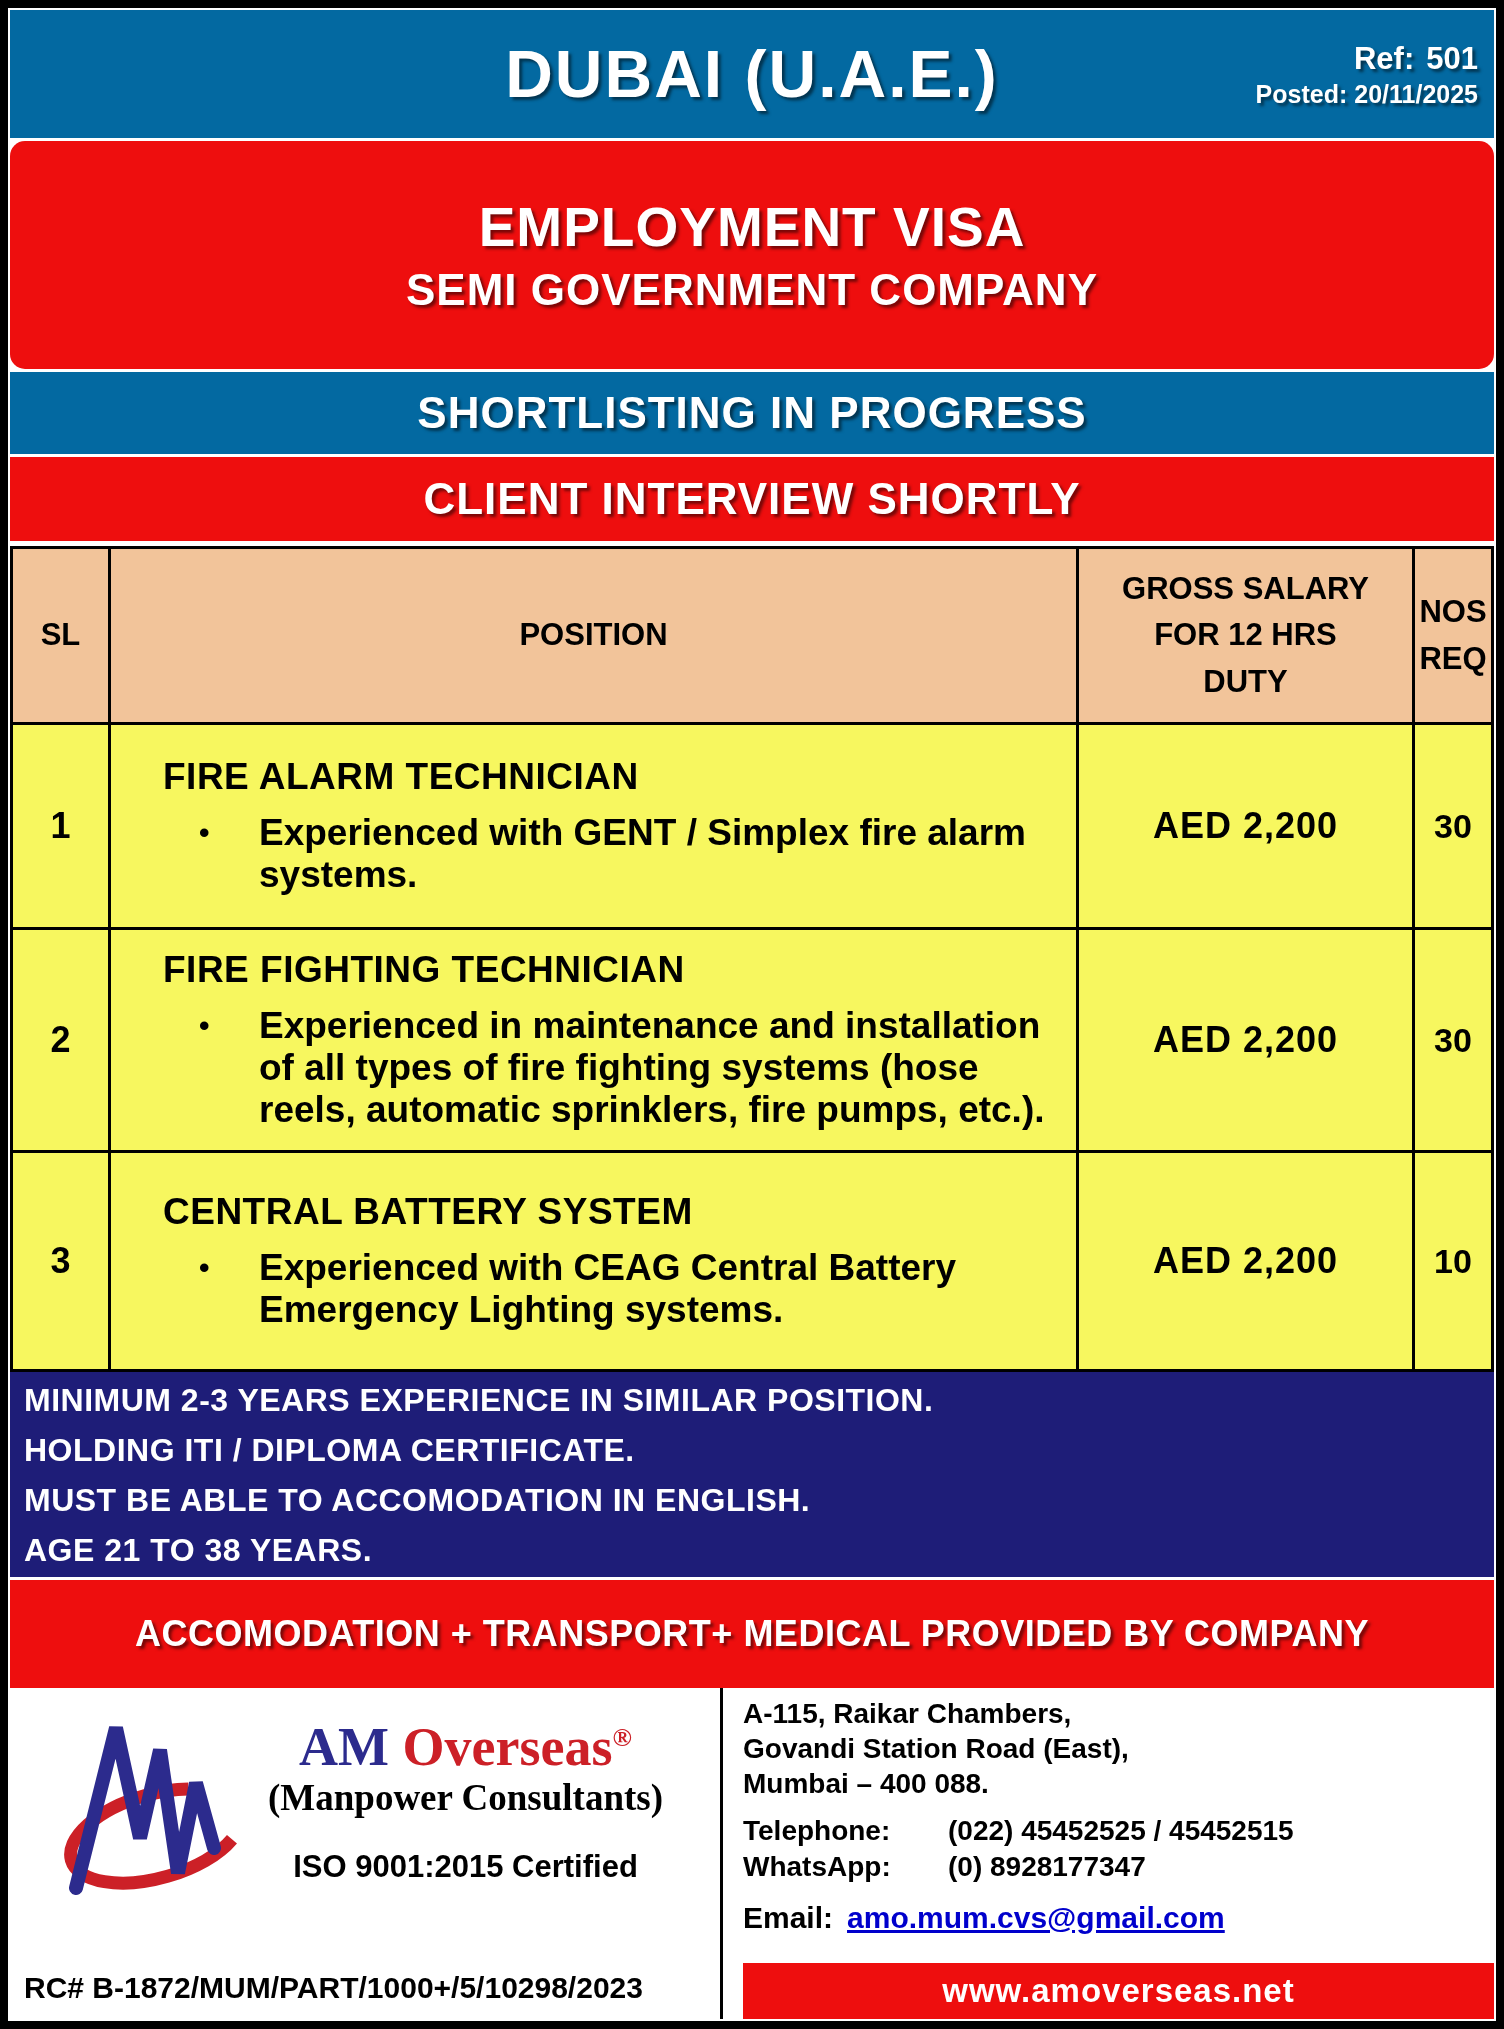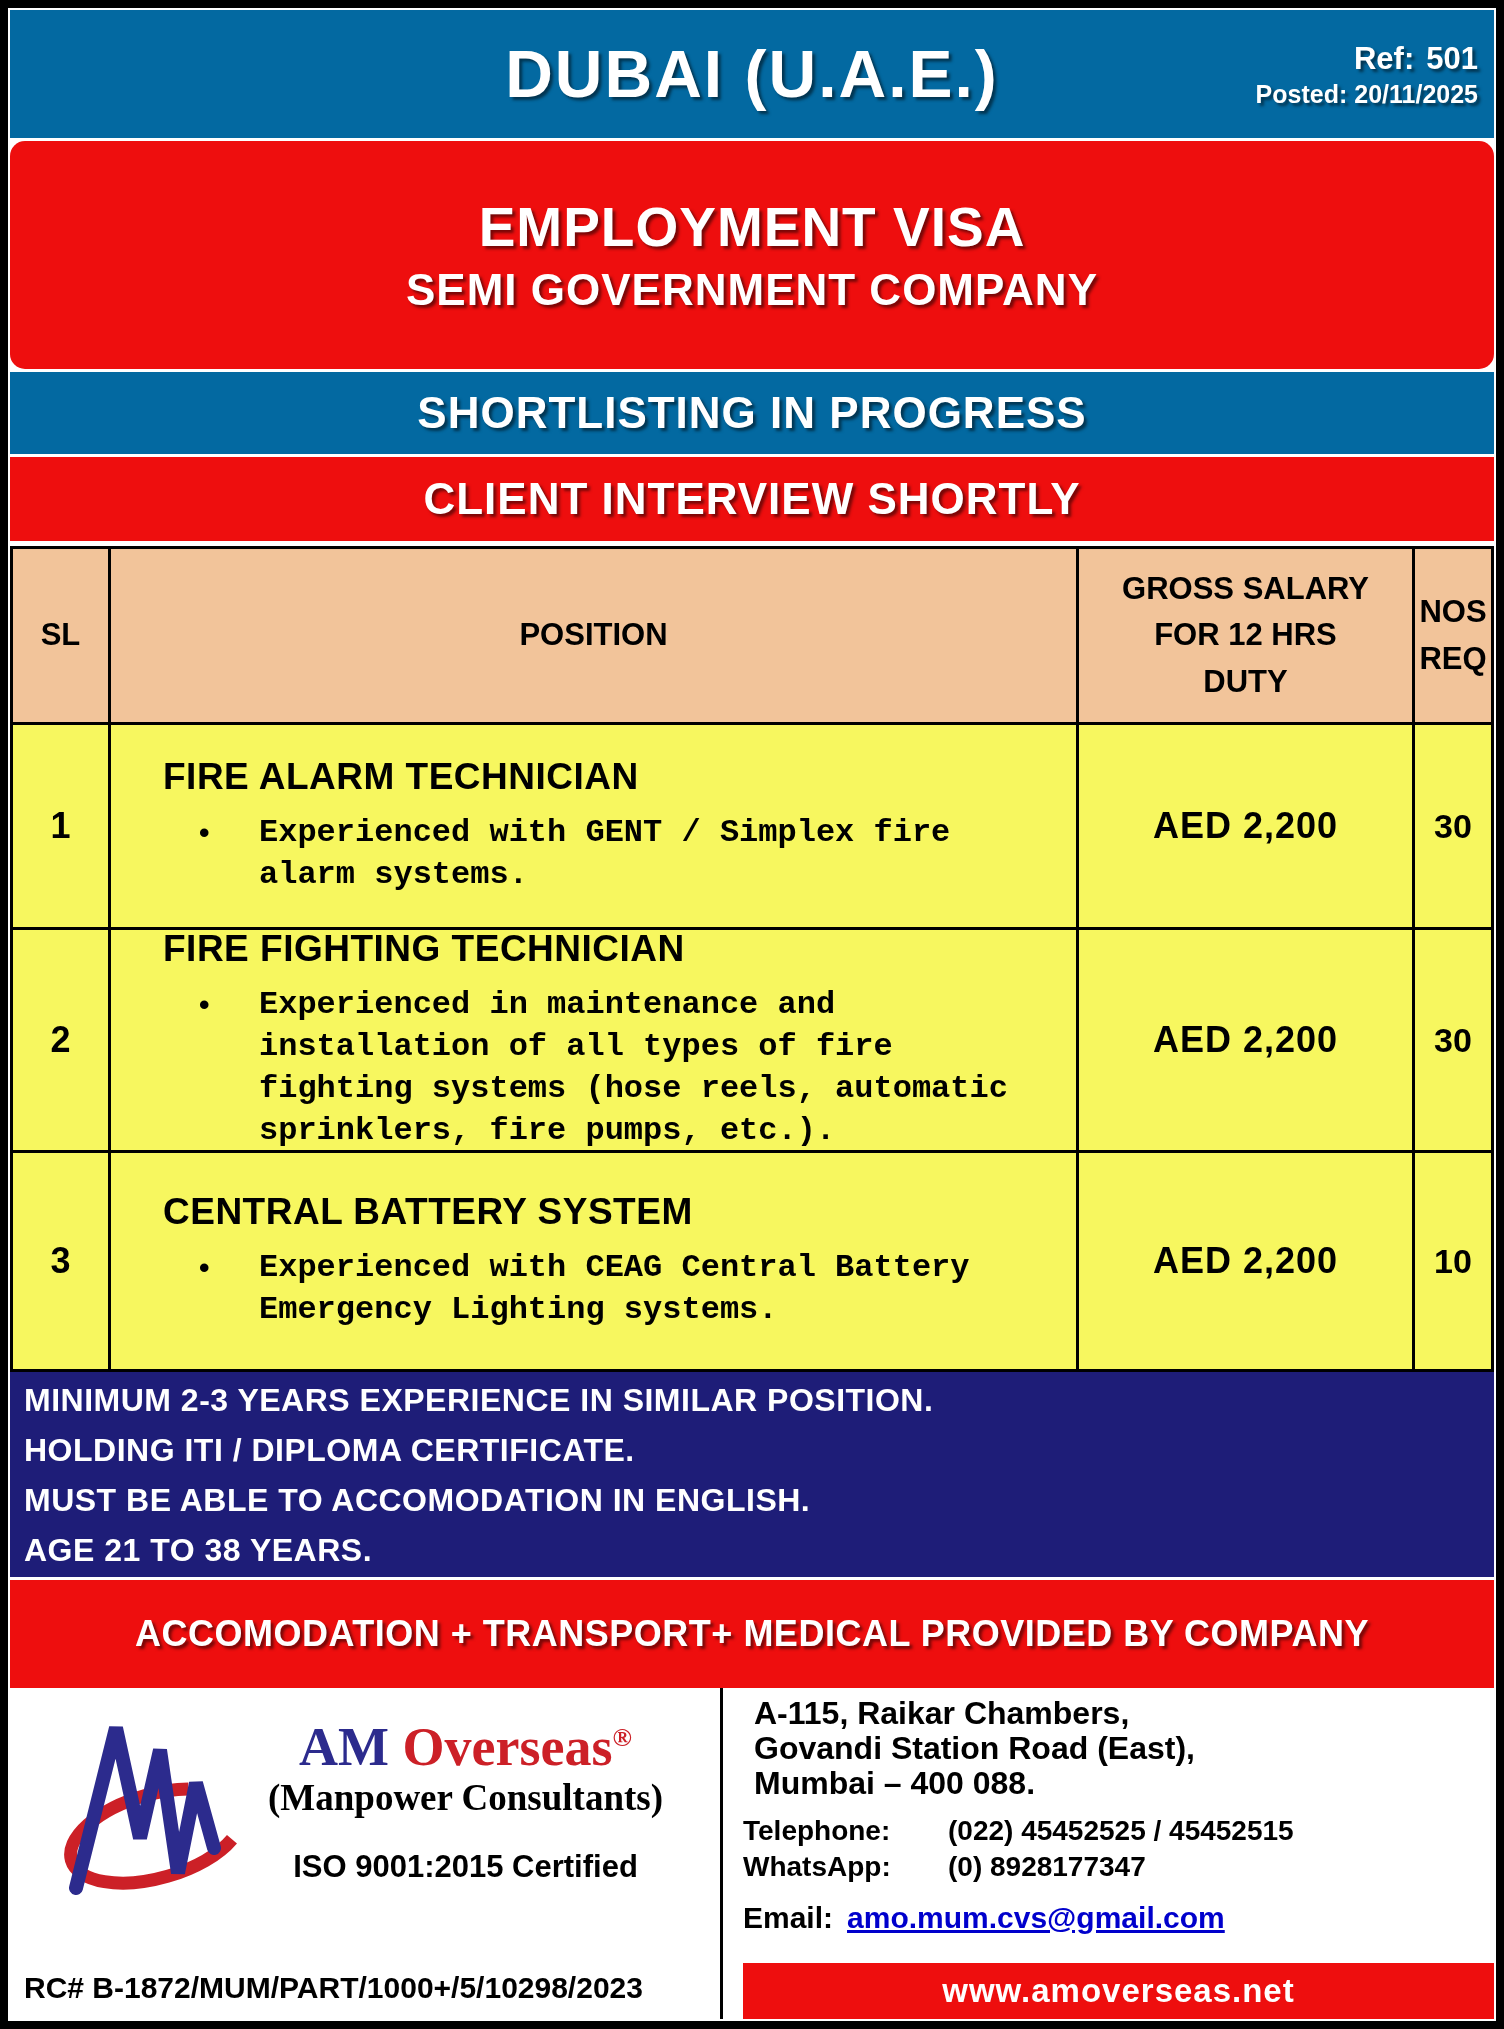--- a/index.html
+++ b/index.html
@@ -53,21 +53,21 @@
   }
   .cell { display:flex; }
   .th { background:#f2c49a; color:#000; font-weight:800; align-items:center; justify-content:center; text-align:center; font-size:31px; line-height:1.5; }
   .th-salary { padding:8px 30px; }
   .td { background:#f7f75f; color:#000; }
   .td-sl { align-items:center; justify-content:center; font-size:36px; font-weight:800; }
   .td-pos { flex-direction:column; justify-content:center; padding:10px 10px 10px 0; }
   .row-title { font-size:37px; font-weight:800; padding-left:52px; letter-spacing:0.5px; }
   .row-desc { display:flex; padding-left:88px; margin-top:14px; }
   .bullet { width:60px; font-size:30px; font-weight:700; line-height:42px; }
-  .desc-text { flex:1; font-size:32px; font-weight:700; line-height:42px; padding-right:14px;font-family:Liberation Mono, monospace; }
+  .desc-text { flex:1; font-size:37px; font-weight:700; line-height:42px; padding-right:14px; }
   .td-salary { align-items:center; justify-content:center; font-size:36px; font-weight:800; letter-spacing:1px; }
   .td-nos { align-items:center; justify-content:center; font-size:34px; font-weight:800; }
 
   
   .req-block { background:#1e1d78; color:#fff; flex:0 0 auto; height:205px; display:flex; flex-direction:column; justify-content:center; padding-left:14px; }
   .req-line { font-size:32px; font-weight:800; line-height:50px; letter-spacing:0.5px; }
 
   .band-benefits { height:108px; flex:0 0 auto; font-size:36px; font-weight:800; letter-spacing:0.5px; }
 
   
@@ -80,21 +80,21 @@
   .brand-text { margin-left:24px; text-align:center; margin-top:22px; }
   .brand-name { font-family:"Liberation Serif", serif; font-size:54px; font-weight:700; line-height:1.0; white-space:nowrap; }
   .brand-am { color:#2c2b8d; }
   .brand-ov { color:#cc2027; }
   .brand-reg { color:#cc2027; font-size:26px; vertical-align:super; }
   .brand-sub { font-family:"Liberation Serif", serif; font-size:37px; font-weight:700; color:#000; margin-top:2px; white-space:nowrap; }
   .brand-iso { font-size:31px; font-weight:700; color:#000; margin-top:30px; }
   .brand-rc { font-size:30px; font-weight:700; color:#000; margin-top:auto; white-space:nowrap; }
 
   .footer-right { display:flex; flex-direction:column; padding:8px 0 0 20px; }
-  .addr-line { font-size:32px; font-weight:700; color:#000; line-height:35px;margin-left:11px; }
+  .addr-line { font-size:28px; font-weight:700; color:#000; line-height:35px; }
   .phone-block { margin-top:12px; }
   .contact-row { display:flex; font-size:28px; font-weight:700; color:#000; line-height:36px; }
   .contact-label { width:205px; flex:0 0 auto; }
   .email-row { margin-top:16px; display:flex; align-items:baseline; }
   .email-label { font-size:30px; font-weight:700; color:#000; }
   .email-link { font-size:30px; font-weight:700; color:#0000cc; text-decoration:underline; margin-left:14px; cursor:pointer; }
   .www-band { margin-top:auto; height:56px; background:#ee0e0e; display:flex; align-items:center; justify-content:center; }
   .www-text { color:#fff; font-size:33px; font-weight:800; letter-spacing:1px; cursor:pointer; }
 </style>
 </head>

